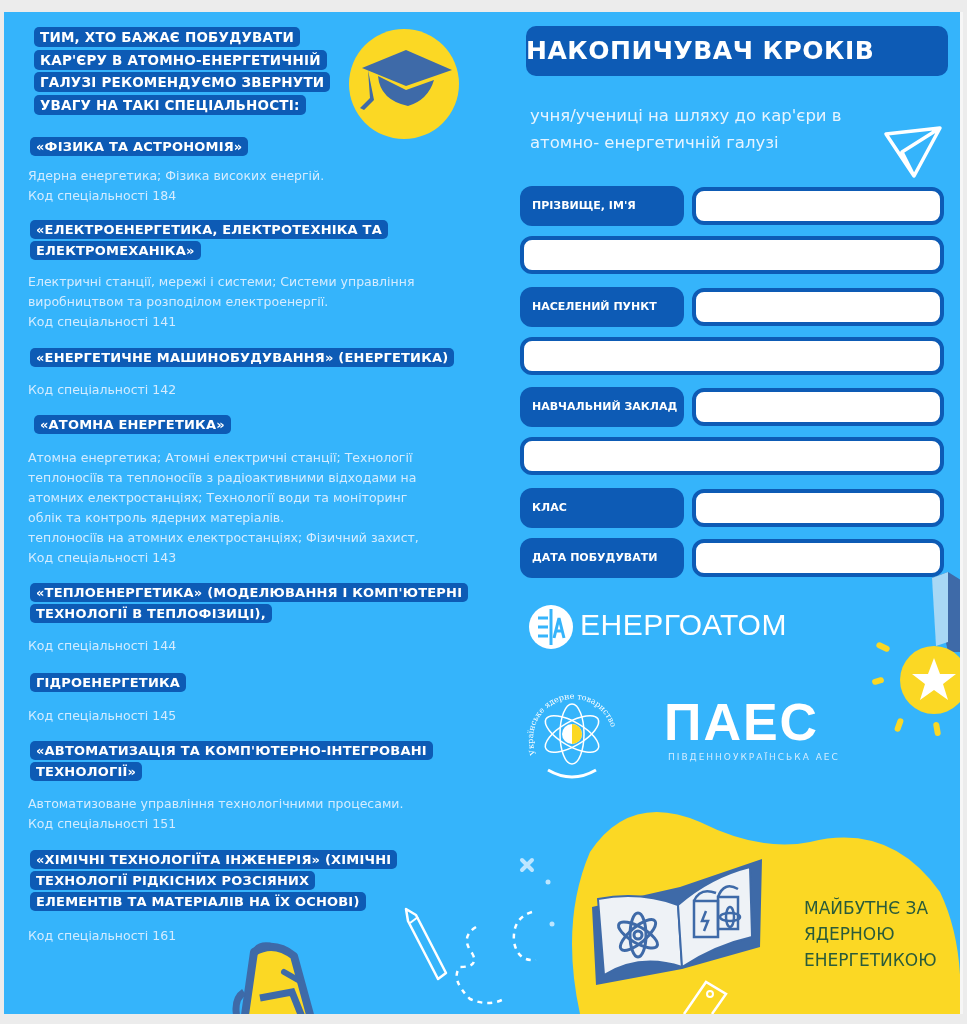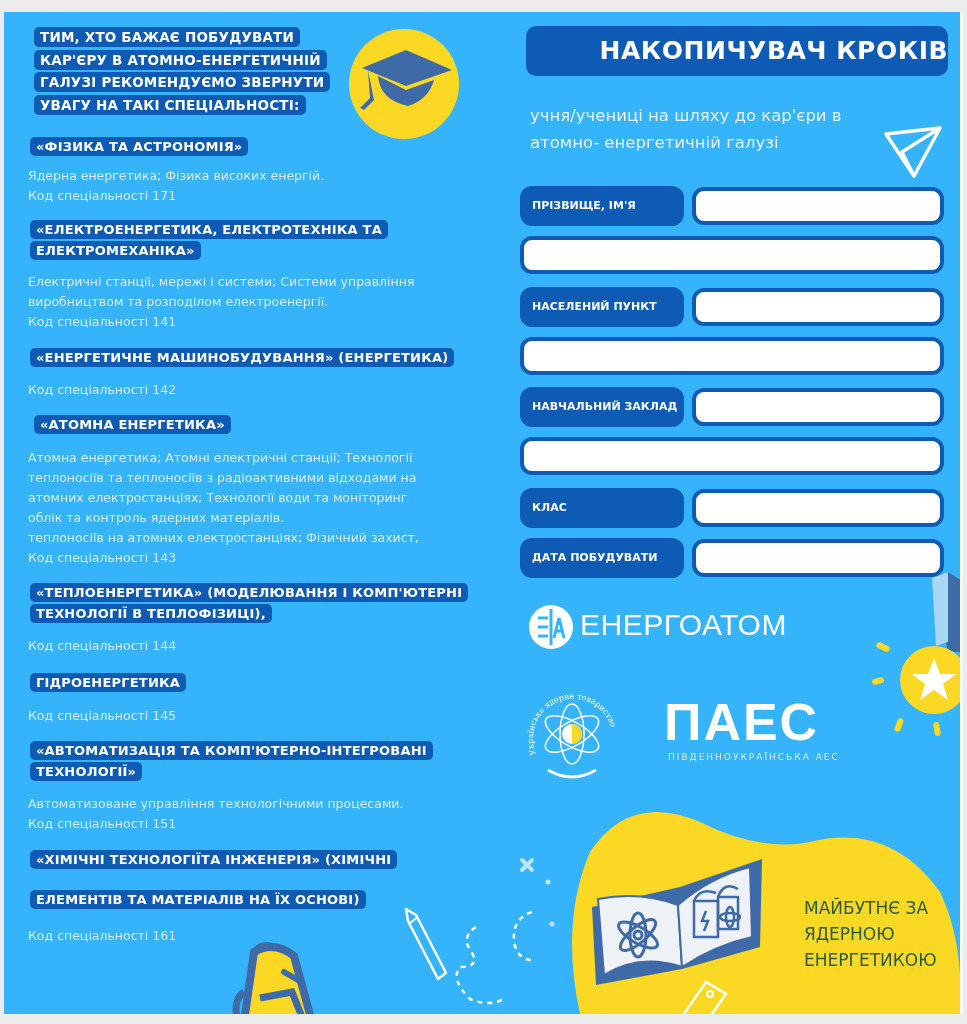--- a/index.html
+++ b/index.html
@@ -6,21 +6,21 @@
   body{width:967px;height:1024px;background:#ececec;position:relative;overflow:hidden;font-family:"DejaVu Sans","Liberation Sans",sans-serif;}
   .poster{position:absolute;left:4px;top:12px;width:956px;height:1002px;background:#35b4fb;overflow:hidden;}
   .poster-right-edge{position:absolute;left:960px;top:12px;width:3px;height:1002px;background:#f6f6f6;}
   
   .hl{display:inline;background:#0d5bb5;color:#fff;font-weight:bold;font-size:13px;line-height:21px;padding:2px 6px;border-radius:5px;-webkit-box-decoration-break:clone;box-decoration-break:clone;letter-spacing:0.2px;}
   .block{position:absolute;left:26px;}
   .intro{position:absolute;left:30px;top:14px;width:300px;}
   .intro .hl{font-size:13.5px;line-height:22.5px;}
   .desc{position:absolute;left:24px;color:#d4ecff;font-size:12.5px;line-height:20px;}
   
-  .title-box{position:absolute;left:522px;top:14px;width:422px;height:50px;background:#0d5bb5;border-radius:10px;color:#fff;font-weight:bold;font-size:25px;line-height:50px;text-align:right;letter-spacing:0.5px;}
+  .title-box{position:absolute;left:522px;top:14px;width:422px;height:50px;background:#0d5bb5;border-radius:10px;color:#fff;font-weight:bold;font-size:25px;line-height:50px;text-align:left;letter-spacing:0.5px;}
   .subtitle{position:absolute;left:526px;top:90px;width:340px;color:#e6f4ff;font-size:16.5px;line-height:27px;}
   .flabel{position:absolute;left:516px;width:164px;height:40px;background:#0d5bb5;border-radius:12px;color:#fff;font-weight:bold;font-size:11px;line-height:40px;padding-left:12px;box-sizing:border-box;}
   .finput{position:absolute;height:38px;background:#fff;border:4px solid #0d5bb5;border-radius:12px;box-sizing:border-box;}
   .logo-text{position:absolute;color:#fff;font-weight:bold;}
   .blob-text{position:absolute;left:764px;top:883px;color:#2a5b3a;font-size:17px;line-height:26px;margin-left:36px;}
   svg{position:absolute;overflow:visible;}
 </style>
 </head>
 <body>
 
@@ -38,21 +38,21 @@
     <polygon points="14,40 58,22 104,42 58,58" fill="#3e6aa8"></polygon>
     <path d="M30 48 Q32 72 60 78 Q80 72 86 52 L58 62 Z" fill="#3e6aa8"></path>
     <path d="M20 42 L22 70 L12 80 L16 82 L26 72" fill="#3e6aa8"></path>
   </svg>
 
   <div class="block" style="top:124px">
     <span class="hl">«ФІЗИКА ТА АСТРОНОМІЯ»</span>
   </div>
   <div class="desc" style="top:154px">
     <div>Ядерна енергетика; Фізика високих енергій.</div>
-    <div>Код спеціальності 171</div>
+    <div>Код спеціальності 184</div>
   </div>
 
   <div class="block" style="top:207px;width:360px">
     <span class="hl">«ЕЛЕКТРОЕНЕРГЕТИКА, ЕЛЕКТРОТЕХНІКА ТА</span><br>
     <span class="hl">ЕЛЕКТРОМЕХАНІКА»</span>
   </div>
   <div class="desc" style="top:260px">
     <div>Електричні станції, мережі і системи; Системи управління</div>
     <div>виробництвом та розподілом електроенергії.</div>
     <div>Код спеціальності 141</div>
@@ -96,21 +96,21 @@
     <span class="hl">«АВТОМАТИЗАЦІЯ ТА КОМП'ЮТЕРНО-ІНТЕГРОВАНІ</span><br>
     <span class="hl">ТЕХНОЛОГІЇ»</span>
   </div>
   <div class="desc" style="top:782px">
     <div>Автоматизоване управління технологічними процесами.</div>
     <div>Код спеціальності 151</div>
   </div>
 
   <div class="block" style="top:837px;width:420px">
     <span class="hl">«ХІМІЧНІ ТЕХНОЛОГІЇТА ІНЖЕНЕРІЯ» (ХІМІЧНІ</span><br>
-    <br>
+    <span class="hl">ТЕХНОЛОГІЇ РІДКІСНИХ РОЗСІЯНИХ</span><br>
     <span class="hl">ЕЛЕМЕНТІВ ТА МАТЕРІАЛІВ НА ЇХ ОСНОВІ)</span>
   </div>
   <div class="desc" style="top:914px">
     <div>Код спеціальності 161</div>
   </div>
 
   <svg style="left:210px;top:930px;width:120px;height:80px" viewBox="0 0 120 80">
     <path d="M40 10 Q60 -2 80 14 L98 80 L30 80 Z" fill="#fbd824" stroke="#3e6aa8" stroke-width="8" stroke-linejoin="round"></path>
     <path d="M40 12 Q44 2 56 4" fill="none" stroke="#3e6aa8" stroke-width="7"></path>
     <line x1="70" y1="30" x2="84" y2="38" stroke="#3e6aa8" stroke-width="6" stroke-linecap="round"></line>

